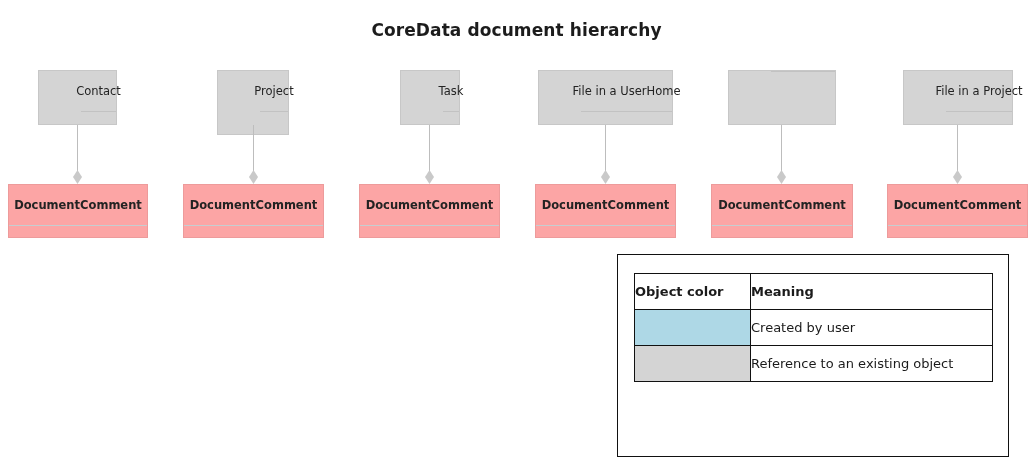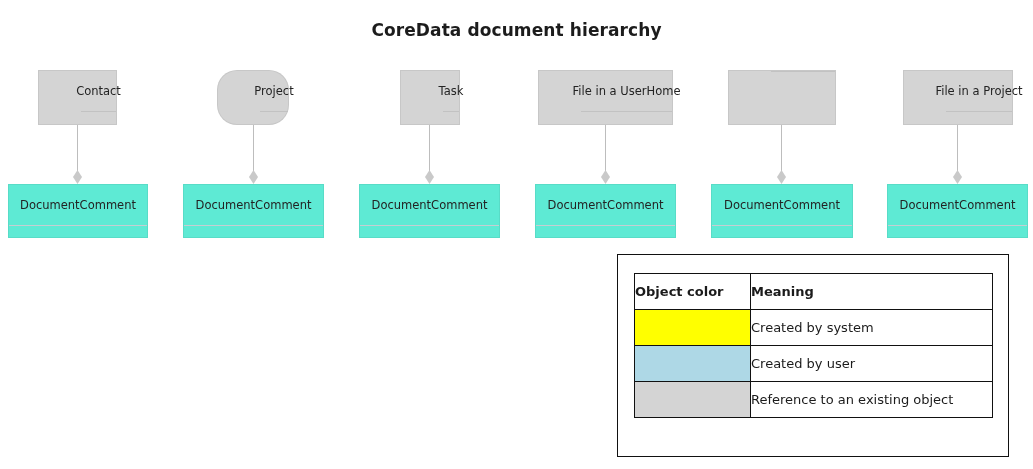--- a/index.html
+++ b/index.html
@@ -60,21 +60,22 @@
   }
 
   .uml-box.ref {
     background: #d4d4d4;
     padding-left: 42px;
   }
   .uml-box.ref .uml-divider {
     background: #c2c2c2;
   }
   .uml-box.user {
-    background: #5eead4;
+    background: #fca5a5;
+    font-weight: bold;
   }
   .uml-box.user .uml-divider {
     background: #c5ced1;
   }
 
   
   .connector-line {
     position: absolute;
     width: 1px;
     background: #bdbdbd;
@@ -145,21 +146,21 @@
     <div class="uml-compartment"></div>
   </div>
   <div class="connector-line" style="left:77px; top:125px; height:53px;"></div>
   <div class="connector-diamond" style="left:73px; top:170px;"></div>
   <div class="uml-box user" style="left:8px; top:184px; width:140px; height:54px;">
     <div class="uml-title">DocumentComment</div>
     <div class="uml-divider"></div>
     <div class="uml-compartment"></div>
   </div>
 
-  <div class="uml-box ref" style="left:217px; top:70px; width:72px; height:55px;border-radius:20px;">
+  <div class="uml-box ref" style="left:217px; top:70px; width:72px; height:65px;">
     <div class="uml-title">Project</div>
     <div class="uml-divider"></div>
     <div class="uml-compartment"></div>
   </div>
   <div class="connector-line" style="left:253px; top:125px; height:53px;"></div>
   <div class="connector-diamond" style="left:249px; top:170px;"></div>
   <div class="uml-box user" style="left:183px; top:184px; width:141px; height:54px;">
     <div class="uml-title">DocumentComment</div>
     <div class="uml-divider"></div>
     <div class="uml-compartment"></div>
@@ -218,26 +219,20 @@
 
   <div id="legend-panel">
     <table id="legend-table">
       <thead>
         <tr>
           <th class="col-swatch cell-pad">Object color</th>
           <th class="cell-pad">Meaning</th>
         </tr>
       </thead>
       <tbody>
-        <tr>
-          <td class="col-swatch swatch-cell">
-            <span class="swatch" style="background: rgb(255, 255, 0);"></span>
-          </td>
-          <td class="cell-pad">Created by system</td>
-        </tr>
         <tr>
           <td class="col-swatch swatch-cell">
             <span class="swatch" style="background: rgb(174, 216, 230);"></span>
           </td>
           <td class="cell-pad">Created by user</td>
         </tr>
         <tr>
           <td class="col-swatch swatch-cell">
             <span class="swatch" style="background: rgb(212, 212, 212);"></span>
           </td>

